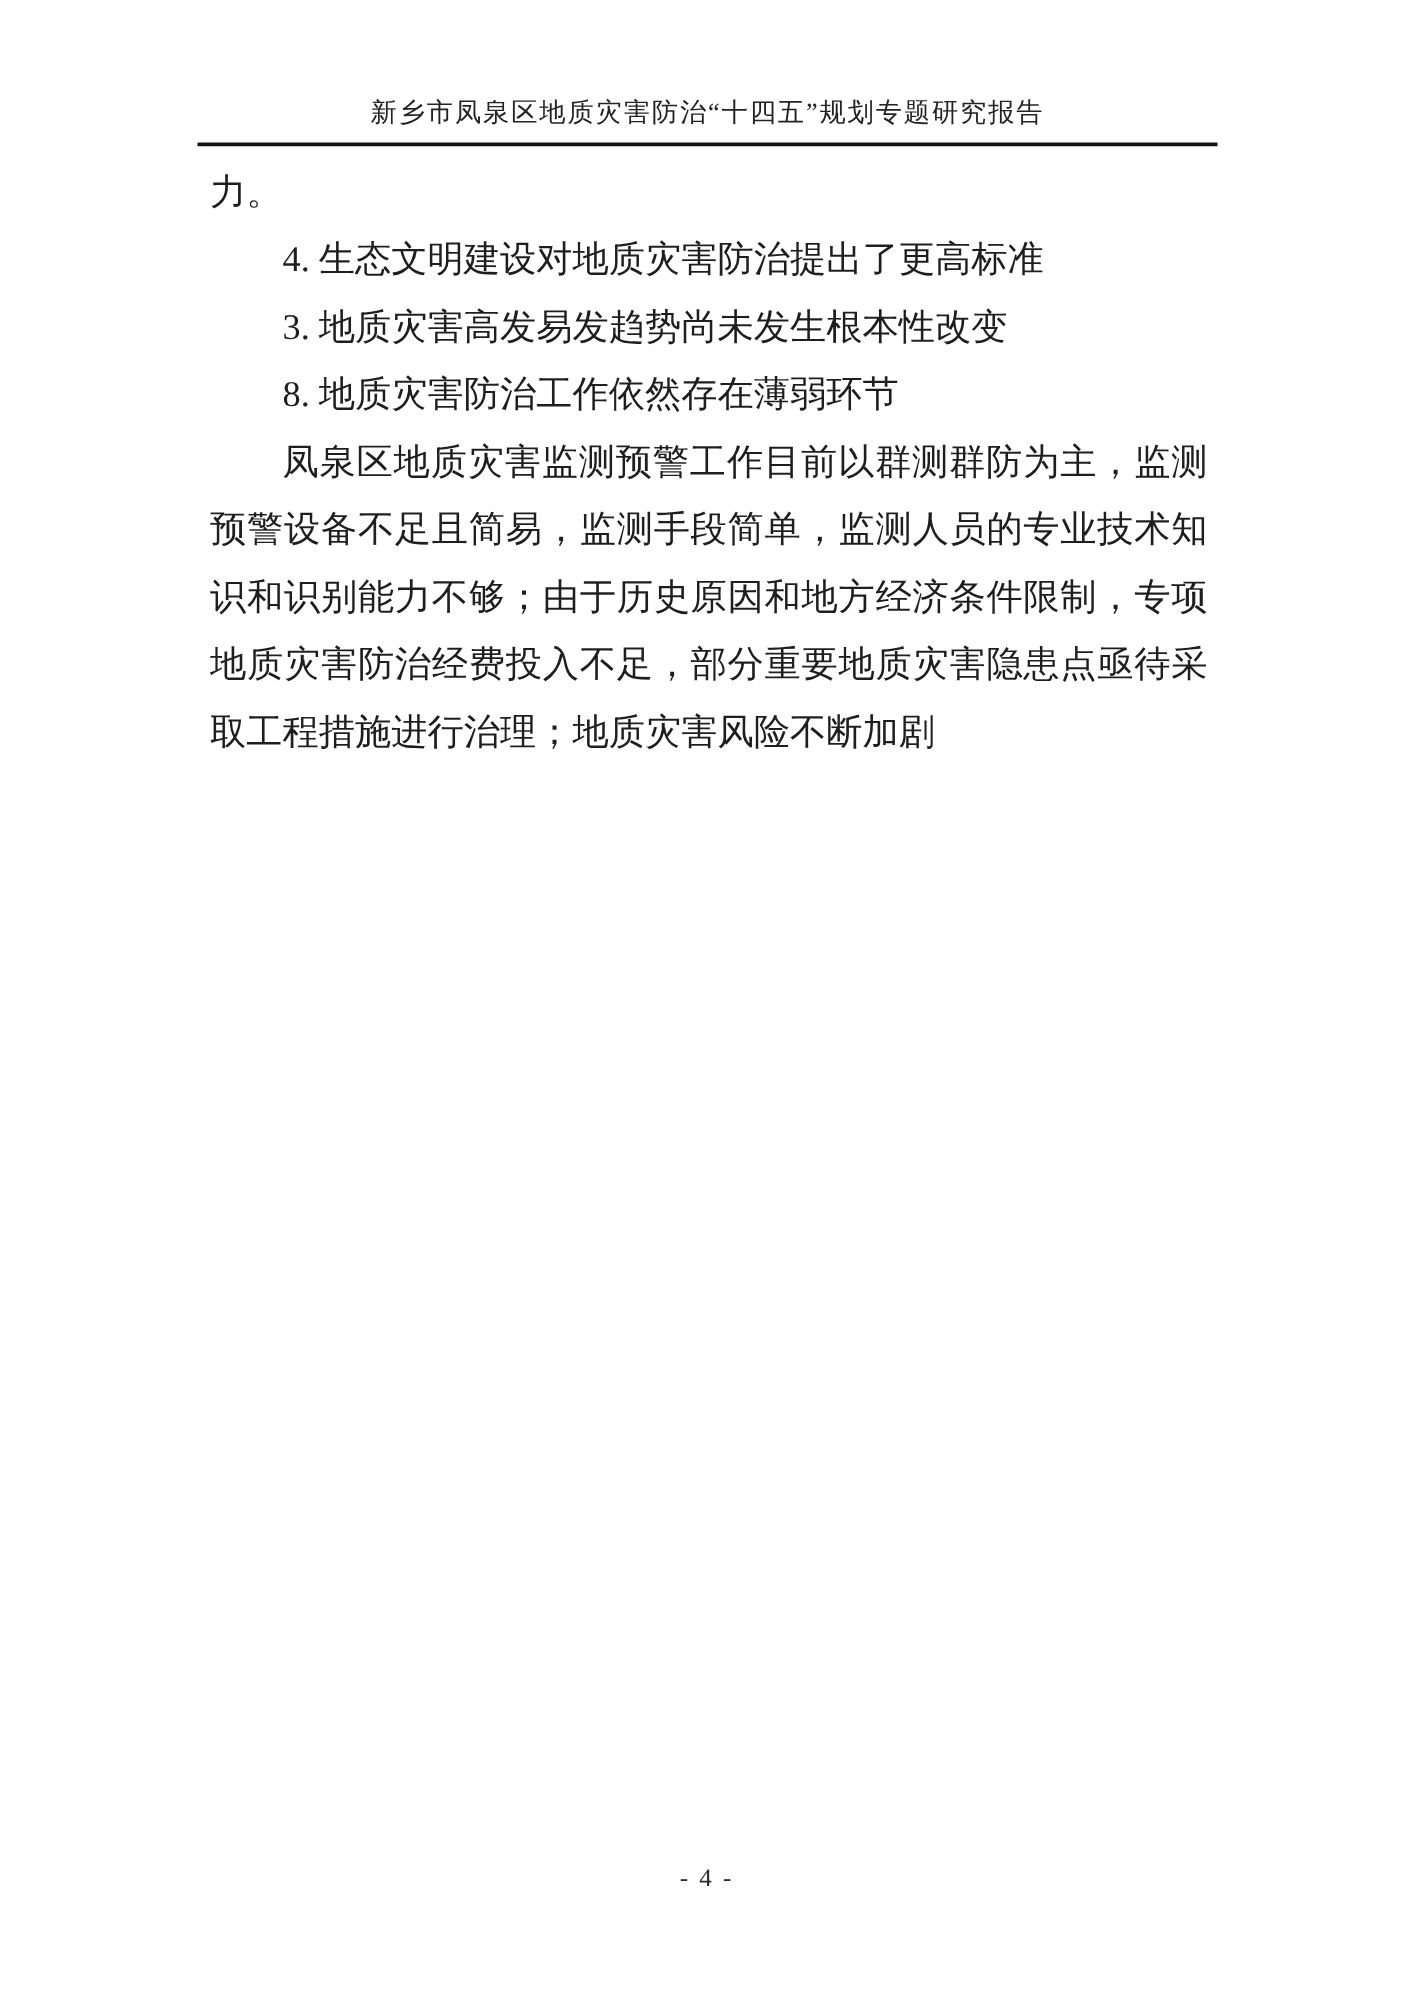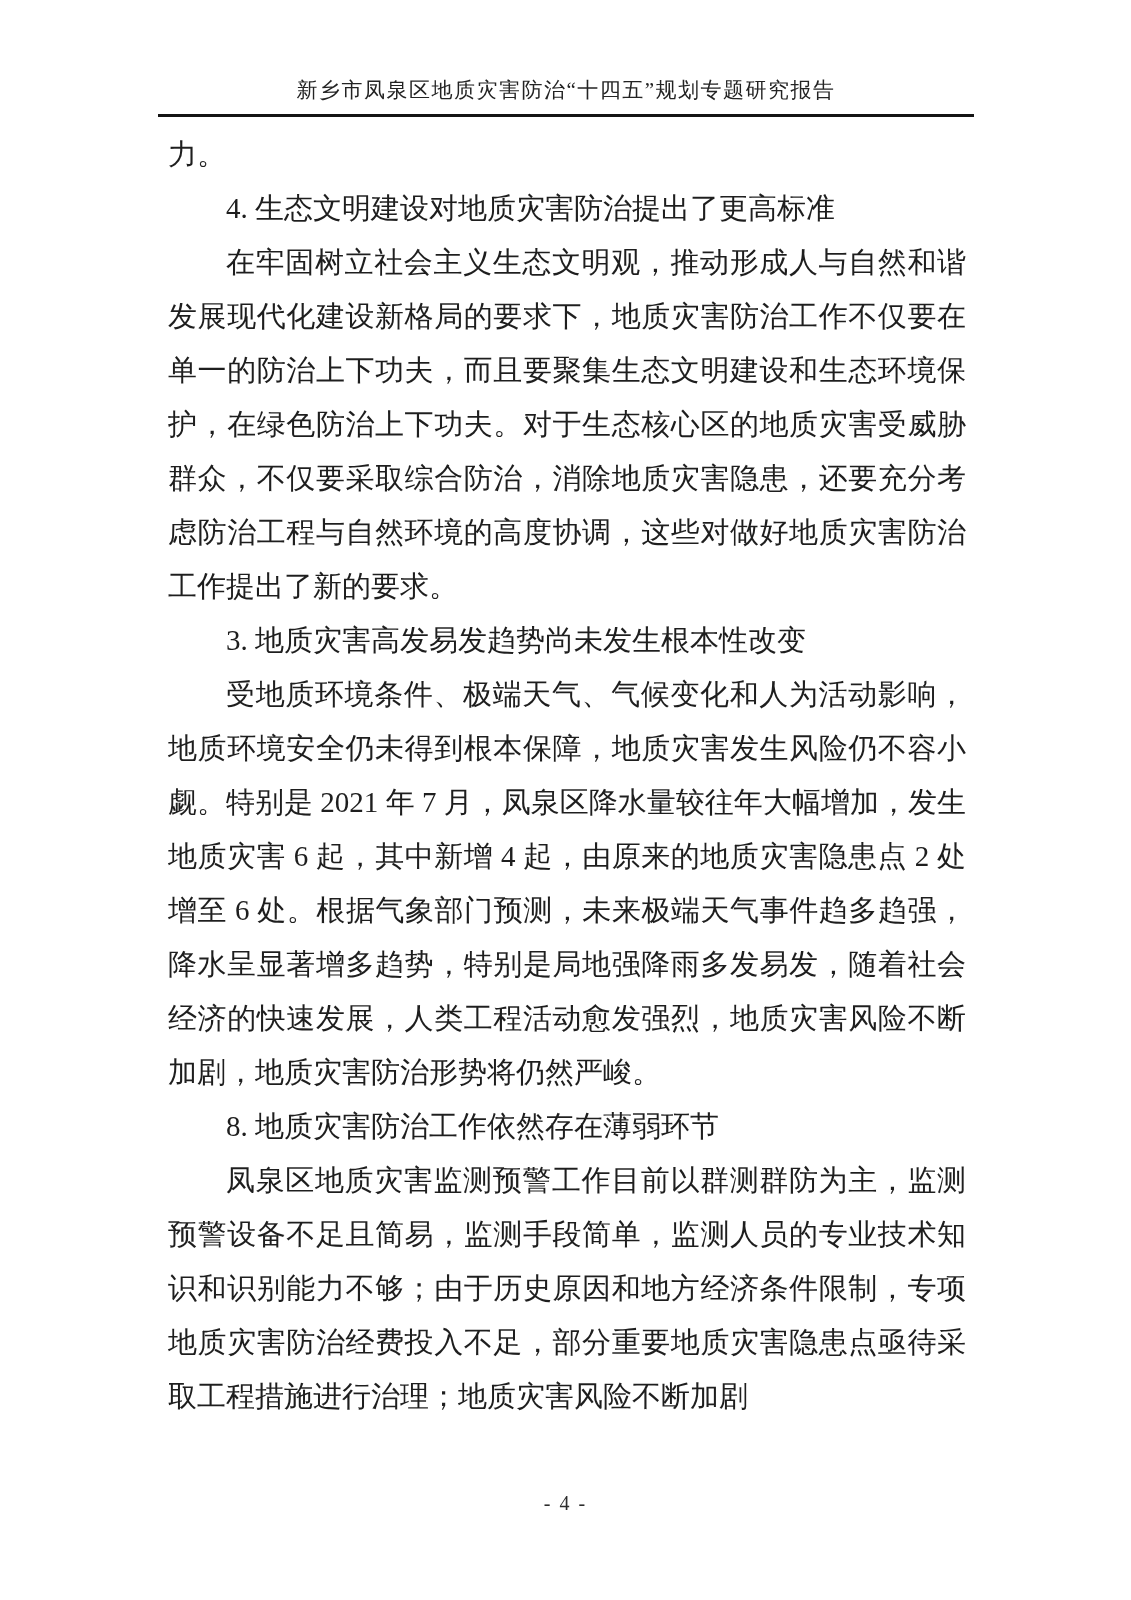--- a/index.html
+++ b/index.html
@@ -75,23 +75,21 @@
 
   <div class="header">
     <span>新乡市凤泉区地质灾害防治“十四五”规划专题研究报告</span>
   </div>
 
   <div class="header-rule"></div>
 
   <div class="content">
       <p class="para continuation">力。</p>
       <p class="para heading">4. 生态文明建设对地质灾害防治提出了更高标准</p>
-      <p class="para body">在牢固树立社会主义生态文明观，推动形成人与自然和谐发展现代化建设新格局的要求下，地质灾害防治工作不仅要在单一的防治上下功夫，而且要聚集生态文明建设和生态环境保护，在绿色防治上下功夫。对于生态核心区的地质灾害受威胁群众，不仅要采取综合防治，消除地质灾害隐患，还要充分考虑防治工程与自然环境的高度协调，这些对做好地质灾害防治工作提出了新的要求。</p>
       <p class="para heading">3. 地质灾害高发易发趋势尚未发生根本性改变</p>
-      <p class="para body">受地质环境条件、极端天气、气候变化和人为活动影响，地质环境安全仍未得到根本保障，地质灾害发生风险仍不容小觑。特别是 2021 年 7 月，凤泉区降水量较往年大幅增加，发生地质灾害 6 起，其中新增 4 起，由原来的地质灾害隐患点 2 处增至 6 处。根据气象部门预测，未来极端天气事件趋多趋强，降水呈显著增多趋势，特别是局地强降雨多发易发，随着社会经济的快速发展，人类工程活动愈发强烈，地质灾害风险不断加剧，地质灾害防治形势将仍然严峻。</p>
       <p class="para heading">8. 地质灾害防治工作依然存在薄弱环节</p>
       <p class="para body">凤泉区地质灾害监测预警工作目前以群测群防为主，监测预警设备不足且简易，监测手段简单，监测人员的专业技术知识和识别能力不够；由于历史原因和地方经济条件限制，专项地质灾害防治经费投入不足，部分重要地质灾害隐患点亟待采取工程措施进行治理；地质灾害风险不断加剧</p>
     </div>
 
   <div class="footer">
     <span>- 4 -</span>
   </div>
 
 </div>
 

